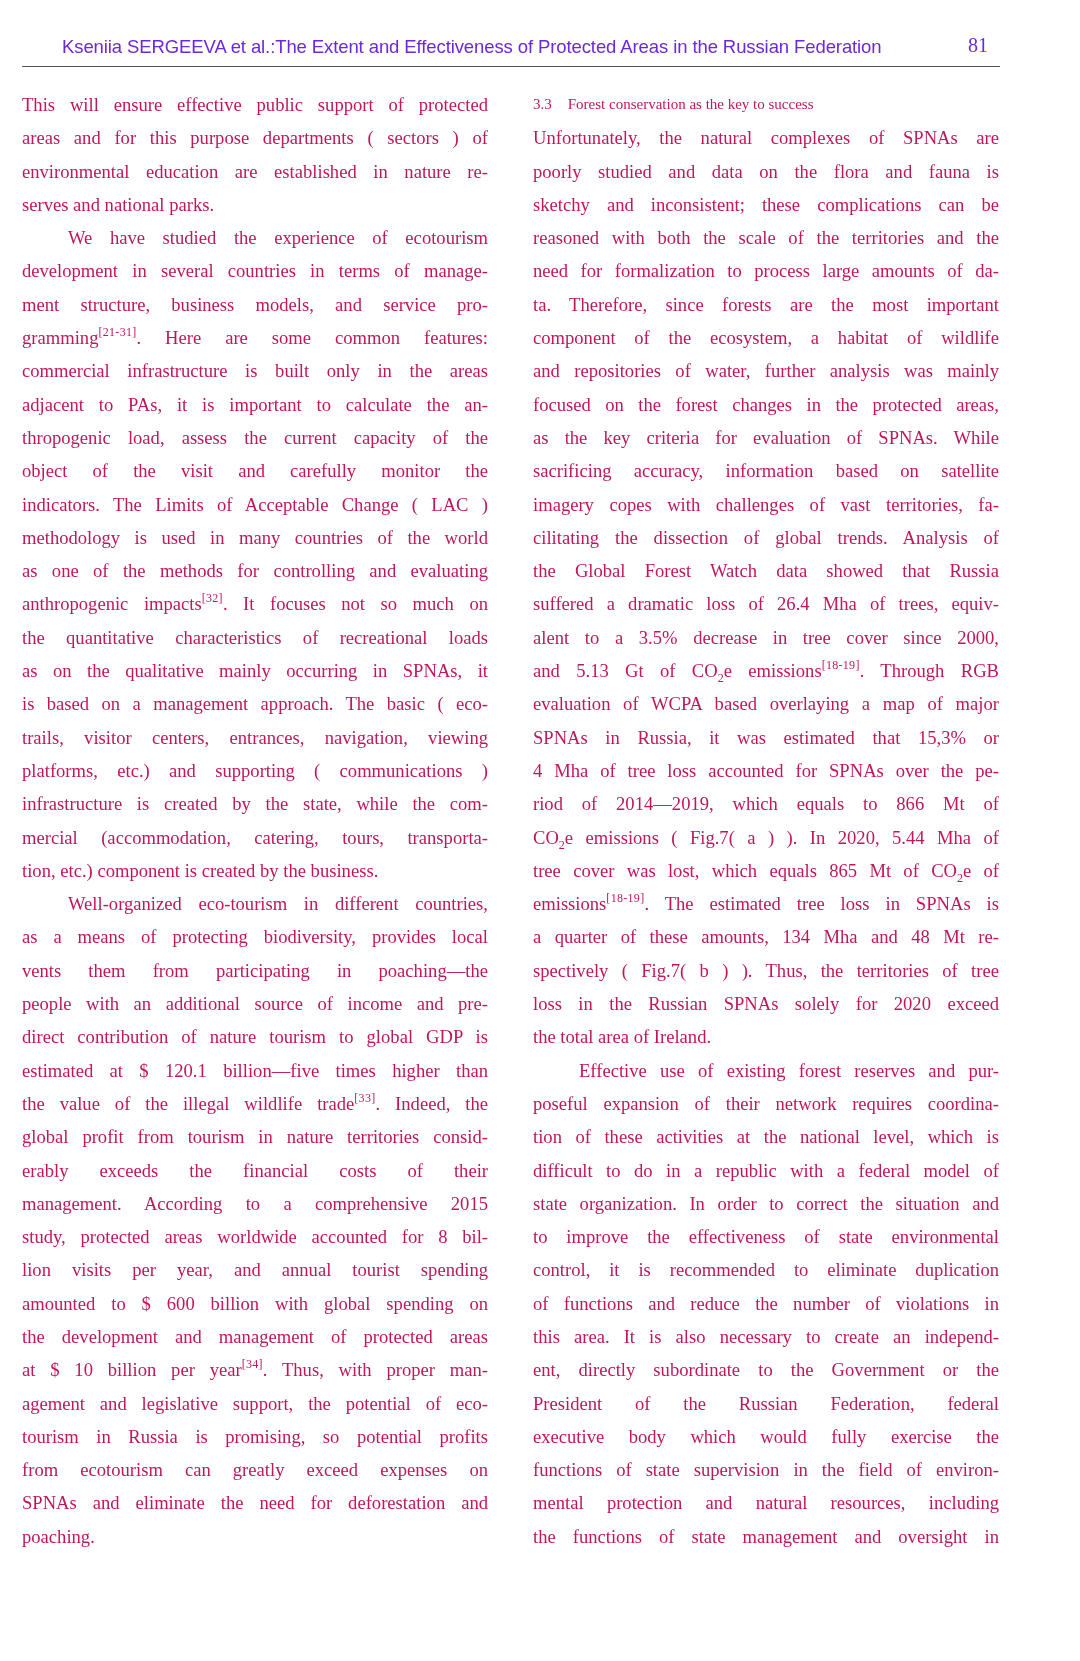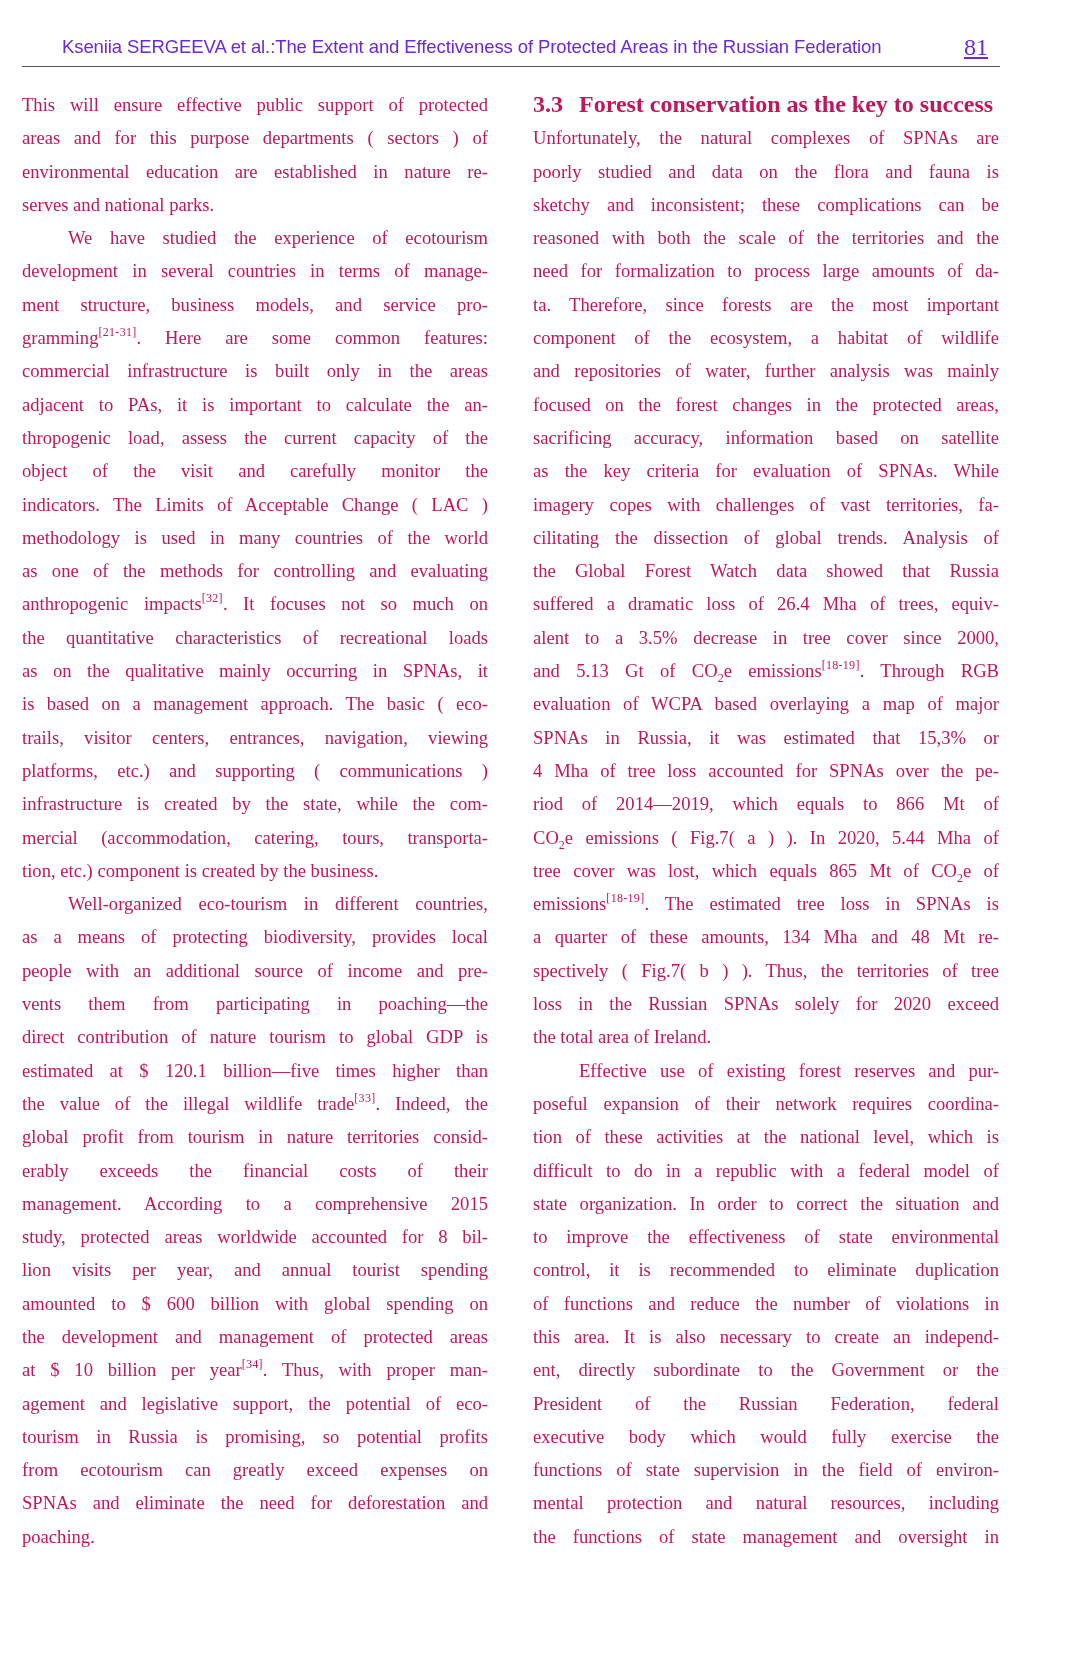--- a/index.html
+++ b/index.html
@@ -3,28 +3,28 @@
 <meta charset="utf-8">
 <style>
   html, body { margin: 0; padding: 0; background: #ffffff; }
   body { width: 1080px; height: 1661px; position: relative; overflow: hidden; color: #1a1a1a; }
   .running-header {
     position: absolute; left: 22px; top: 28px; width: 978px; height: 38px;
     border-bottom: 1.5px solid #555555;
     font-family: "Liberation Sans", sans-serif; font-size: 18.5px; color: #6d28d9;
   }
   .running-header .title { position: absolute; left: 40px; top: 8px; letter-spacing: -0.1px; }
-  .running-header .page-num { position: absolute; right: 12px; top: 6px; font-family: "Liberation Serif", serif; font-size: 24px; text-decoration: underline; }
+  .running-header .page-num { position: absolute; right: 12px; top: 6px; font-family: "Liberation Serif", serif; font-size: 20px; }
   .column { position: absolute; top: 88px; width: 466px; font-family: "Liberation Serif", serif; font-size: 18.6px; color: #be185d; }
   .col-left { left: 22px; }
   .col-right { left: 533px; }
   .line { height: 33.3px; line-height: 33.3px; white-space: nowrap; text-align: justify; text-align-last: justify; }
   .line.last { text-align-last: left; }
   .line.indent { padding-left: 46px; }
-  .section-heading { height: 33.3px; line-height: 33.3px; font-weight: bold; font-size: 24px; white-space: nowrap; }
+  .section-heading { height: 33.3px; line-height: 33.3px; font-weight: normal; font-size: 15px; white-space: nowrap; }
   .section-heading .num { margin-right: 16px; }
   sup.cite { font-size: 12px; vertical-align: 0; position: relative; top: -8px; letter-spacing: 0.3px; }
   sub.chem { font-size: 12px; vertical-align: 0; position: relative; top: 5px; }
 </style>
 </head>
 <body>
 
 <div class="running-header">
   <span class="title">Kseniia SERGEEVA et al.:The Extent and Effectiveness of Protected Areas in the Russian Federation</span>
   <span class="page-num">81</span>
@@ -55,22 +55,22 @@
       <div class="line"><span>is based on a management approach. The basic ( eco-</span></div>
       <div class="line"><span>trails, visitor centers, entrances, navigation, viewing</span></div>
       <div class="line"><span>platforms, etc.) and supporting ( communications )</span></div>
       <div class="line"><span>infrastructure is created by the state, while the com-</span></div>
       <div class="line"><span>mercial (accommodation, catering, tours, transporta-</span></div>
       <div class="line last"><span>tion, etc.) component is created by the business.</span></div>
     </div>
     <div>
       <div class="line indent"><span>Well-organized eco-tourism in different countries,</span></div>
       <div class="line"><span>as a means of protecting biodiversity, provides local</span></div>
+      <div class="line"><span>vents them from participating in poaching—the</span></div>
       <div class="line"><span>people with an additional source of income and pre-</span></div>
-      <div class="line"><span>vents them from participating in poaching—the</span></div>
       <div class="line"><span>direct contribution of nature tourism to global GDP is</span></div>
       <div class="line"><span>estimated at $ 120.1 billion—five times higher than</span></div>
       <div class="line"><span>the value of the illegal wildlife trade</span><sup class="cite">[33]</sup><span>. Indeed, the</span></div>
       <div class="line"><span>global profit from tourism in nature territories consid-</span></div>
       <div class="line"><span>erably exceeds the financial costs of their</span></div>
       <div class="line"><span>management. According to a comprehensive 2015</span></div>
       <div class="line"><span>study, protected areas worldwide accounted for 8 bil-</span></div>
       <div class="line"><span>lion visits per year, and annual tourist spending</span></div>
       <div class="line"><span>amounted to $ 600 billion with global spending on</span></div>
       <div class="line"><span>the development and management of protected areas</span></div>
@@ -91,22 +91,22 @@
       <div>
         <div class="line"><span>Unfortunately, the natural complexes of SPNAs are</span></div>
         <div class="line"><span>poorly studied and data on the flora and fauna is</span></div>
         <div class="line"><span>sketchy and inconsistent; these complications can be</span></div>
         <div class="line"><span>reasoned with both the scale of the territories and the</span></div>
         <div class="line"><span>need for formalization to process large amounts of da-</span></div>
         <div class="line"><span>ta. Therefore, since forests are the most important</span></div>
         <div class="line"><span>component of the ecosystem, a habitat of wildlife</span></div>
         <div class="line"><span>and repositories of water, further analysis was mainly</span></div>
         <div class="line"><span>focused on the forest changes in the protected areas,</span></div>
+        <div class="line"><span>as the key criteria for evaluation of SPNAs. While</span></div>
         <div class="line"><span>sacrificing accuracy, information based on satellite</span></div>
-        <div class="line"><span>as the key criteria for evaluation of SPNAs. While</span></div>
         <div class="line"><span>imagery copes with challenges of vast territories, fa-</span></div>
         <div class="line"><span>cilitating the dissection of global trends. Analysis of</span></div>
         <div class="line"><span>the Global Forest Watch data showed that Russia</span></div>
         <div class="line"><span>suffered a dramatic loss of 26.4 Mha of trees, equiv-</span></div>
         <div class="line"><span>alent to a 3.5% decrease in tree cover since 2000,</span></div>
         <div class="line"><span>and 5.13 Gt of CO</span><sub class="chem">2</sub><span>e emissions</span><sup class="cite">[18-19]</sup><span>. Through RGB</span></div>
         <div class="line"><span>evaluation of WCPA based overlaying a map of major</span></div>
         <div class="line"><span>SPNAs in Russia, it was estimated that 15,3% or</span></div>
         <div class="line"><span>4 Mha of tree loss accounted for SPNAs over the pe-</span></div>
         <div class="line"><span>riod of 2014—2019, which equals to 866 Mt of</span></div>

